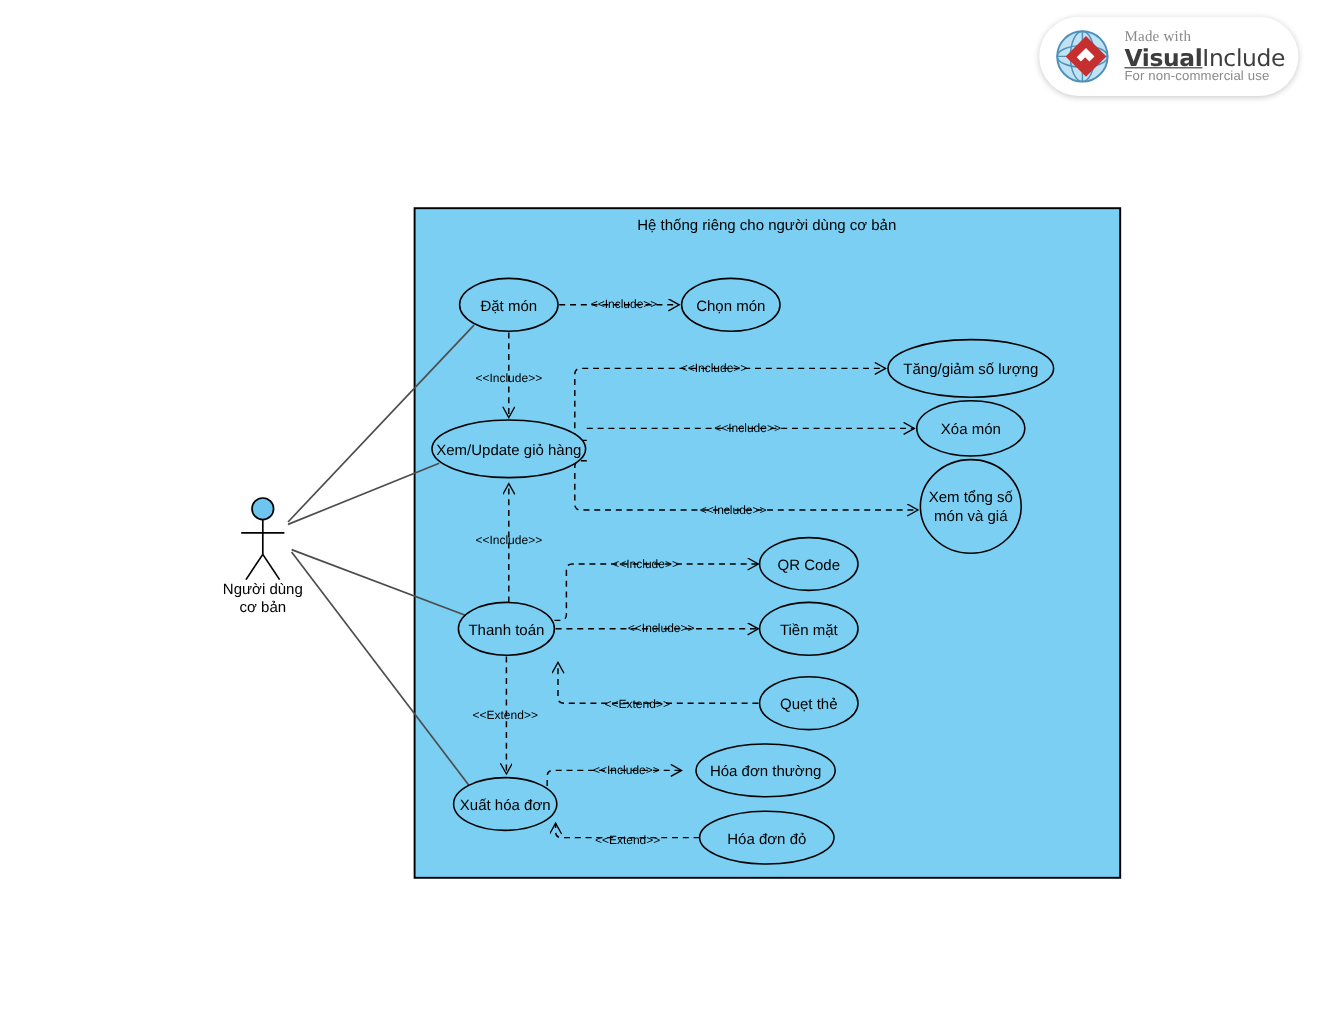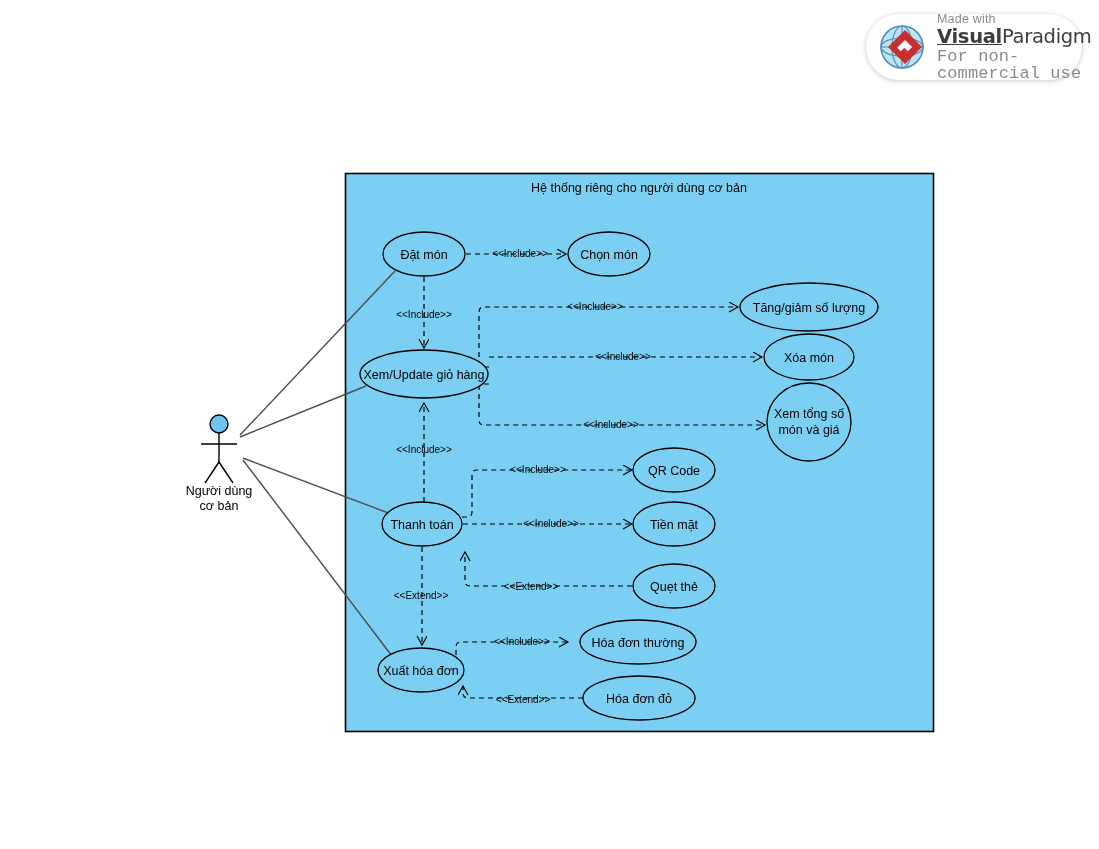--- a/index.html
+++ b/index.html
@@ -49,37 +49,37 @@
     width: 50px;
     height: 50px;
     flex: 0 0 50px;
     position: relative;
   }
   #vp-badge .vp-text {
     margin-left: 9px;
     line-height: 1.0;
   }
   #vp-badge .vp-made {
-    font-family: Liberation Sans, sans-serif;
+    font-family: Liberation Serif, serif;
     font-size: 12.5px;
     color: #8a8a8a;
     letter-spacing: 0.2px;
   }
   #vp-badge .vp-name {
     font-family: "DejaVu Sans", sans-serif;
     font-size: 19.5px;
     color: #3d3d3d;
     margin: 2px 0 1px 0;
     letter-spacing: -0.3px;
   }
   #vp-badge .vp-name b { font-weight: bold; text-decoration: underline; }
   #vp-badge .vp-name span.light { font-weight: normal; }
   #vp-badge .vp-noncomm {
-    font-family: Liberation Mono, monospace;
-    font-size: 17px;
+    font-family: Liberation Sans, sans-serif;
+    font-size: 11px;
     color: #8a8a8a;
     letter-spacing: 0.1px;
   }
 </style>
 </head>
 <body>
 
 <svg id="diagram-svg" viewBox="0 0 1099 849">
   <defs>
     <marker id="open-arrow" markerWidth="14" markerHeight="14" refX="11" refY="5" orient="auto" markerUnits="userSpaceOnUse">
@@ -229,16 +229,16 @@
       <ellipse cx="24" cy="25" rx="21" ry="9" fill="none" stroke="#4f8fb8" stroke-width="1.2"></ellipse>
       <line x1="24" y1="4" x2="24" y2="46" stroke="#4f8fb8" stroke-width="1.2"></line>
       <g transform="translate(27,25) rotate(45)">
         <rect x="-12" y="-12" width="24" height="24" fill="#c62f2f"></rect>
         <path d="M-5,-5 L5,-5 L5,1 L0,1 L0,6 L-5,6 Z" fill="#ffffff"></path>
       </g>
     </svg>
   </div>
   <div class="vp-text">
     <div class="vp-made">Made with</div>
-    <div class="vp-name"><b>Visual</b><span class="light">Paradigm</span></div>
+    <div class="vp-name"><b>Visual</b><span class="light">Include</span></div>
     <div class="vp-noncomm">For non-commercial use</div>
   </div>
 </div>
 
 </body></html>

